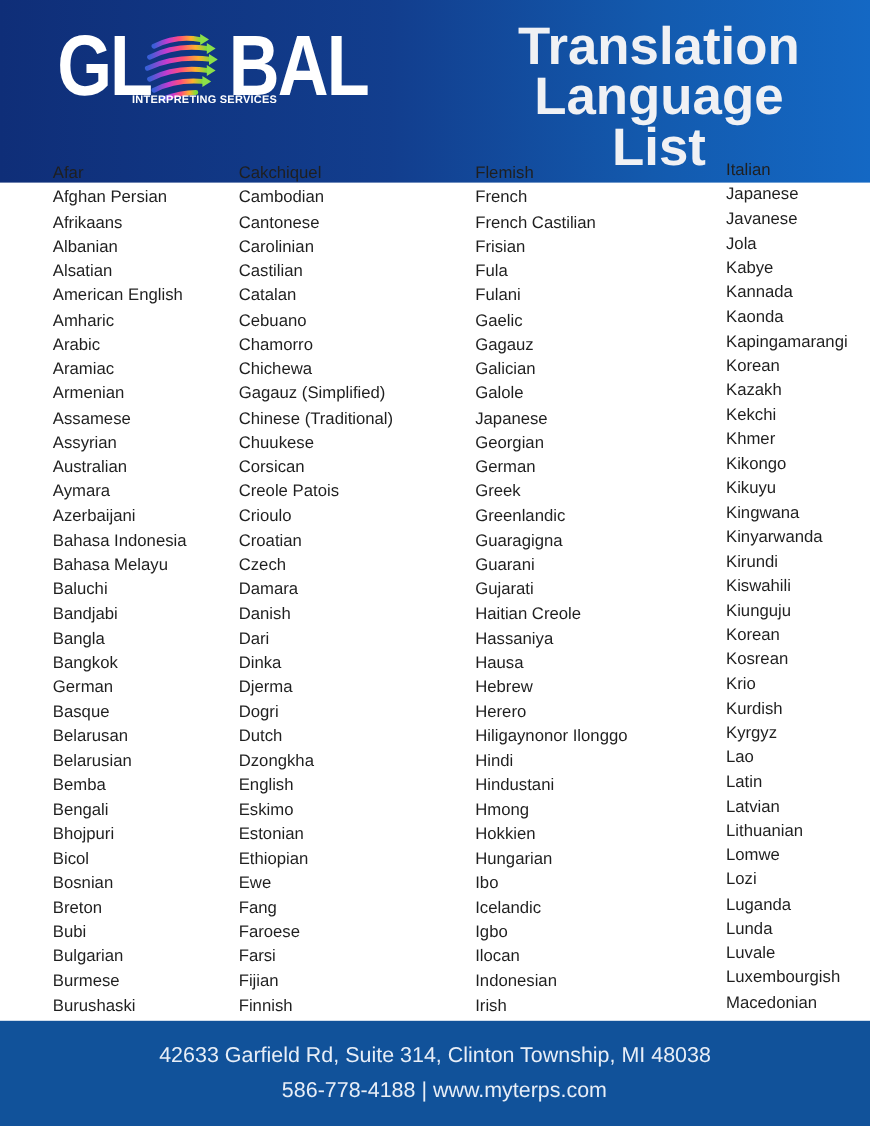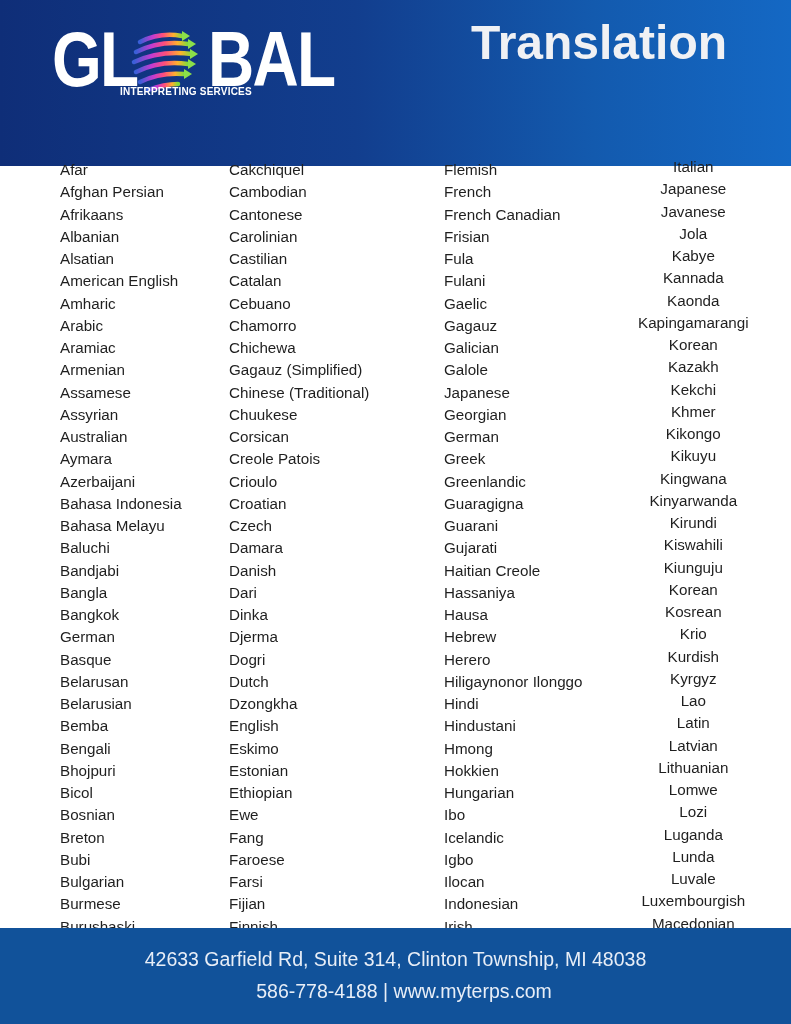--- a/index.html
+++ b/index.html
@@ -26,29 +26,29 @@
     position: absolute; left: 68px; top: 62px;
     color: #ffffff; font-weight: bold; font-size: 10px; letter-spacing: 0.2px;
     white-space: nowrap;
   }
   .title {
     position: absolute; left: 440px; top: 20px; width: 318px;
     text-align: center; color: #f0f1f4; font-weight: bold;
     font-size: 48px; line-height: 46px;
   }
   .lists { position: absolute; left: 0; top: 143px; width: 791px; height: 780px; }
-  .col { position: absolute; top: 0; margin: 16px; padding: 0; list-style: none; }
+  .col { position: absolute; top: 0; margin: 4px; padding: 0; list-style: none; }
   .col li {
     height: 22.25px; line-height: 22.25px;
     font-size: 15.2px; color: #1f1f1f; white-space: nowrap;
   }
   .col1 { left: 44px; }
   .col2 { left: 213px; }
   .col3 { left: 428px; }
-  .col4 { left: 622px; top: -3px; text-align: center; }
+  .col4 { left: 656px; top: -3px; }
   .footer {
     position: absolute; left: 0; top: 928px; width: 791px; height: 96px;
     background: #11529a;
     color: #e8eef7; text-align: center; font-size: 19.5px;
   }
   .footer .line1 { position: absolute; left: 0; right: 0; top: 20px; }
   .footer .line2 { position: absolute; left: 0; right: 0; top: 52px; padding-left: 17px; }
 </style>
 </head>
 <body>
@@ -80,20 +80,21 @@
         <polygon points="60,21 68,26 60,31"></polygon>
         <polygon points="58,31 66,36 58,41"></polygon>
         <polygon points="54,41 62,46 54,51"></polygon>
       </g>
     </svg>
     <div class="logo-word logo-bal">BAL</div>
     <div class="logo-sub">INTERPRETING SERVICES</div>
   </div>
   <div class="title">
     <div>Translation</div>
+    <div>Language List</div>
   </div>
 </div>
 
 <div class="lists">
   <ul class="col col1">
       <li>Afar</li>
       <li>Afghan Persian</li>
       <li>Afrikaans</li>
       <li>Albanian</li>
       <li>Alsatian</li>
@@ -161,21 +162,21 @@
       <li>Ewe</li>
       <li>Fang</li>
       <li>Faroese</li>
       <li>Farsi</li>
       <li>Fijian</li>
       <li>Finnish</li>
     </ul>
   <ul class="col col3">
       <li>Flemish</li>
       <li>French</li>
-      <li>French Canadian</li>
+      <li>French Castilian</li>
       <li>Frisian</li>
       <li>Fula</li>
       <li>Fulani</li>
       <li>Gaelic</li>
       <li>Gagauz</li>
       <li>Galician</li>
       <li>Galole</li>
       <li>Japanese</li>
       <li>Georgian</li>
       <li>German</li>

